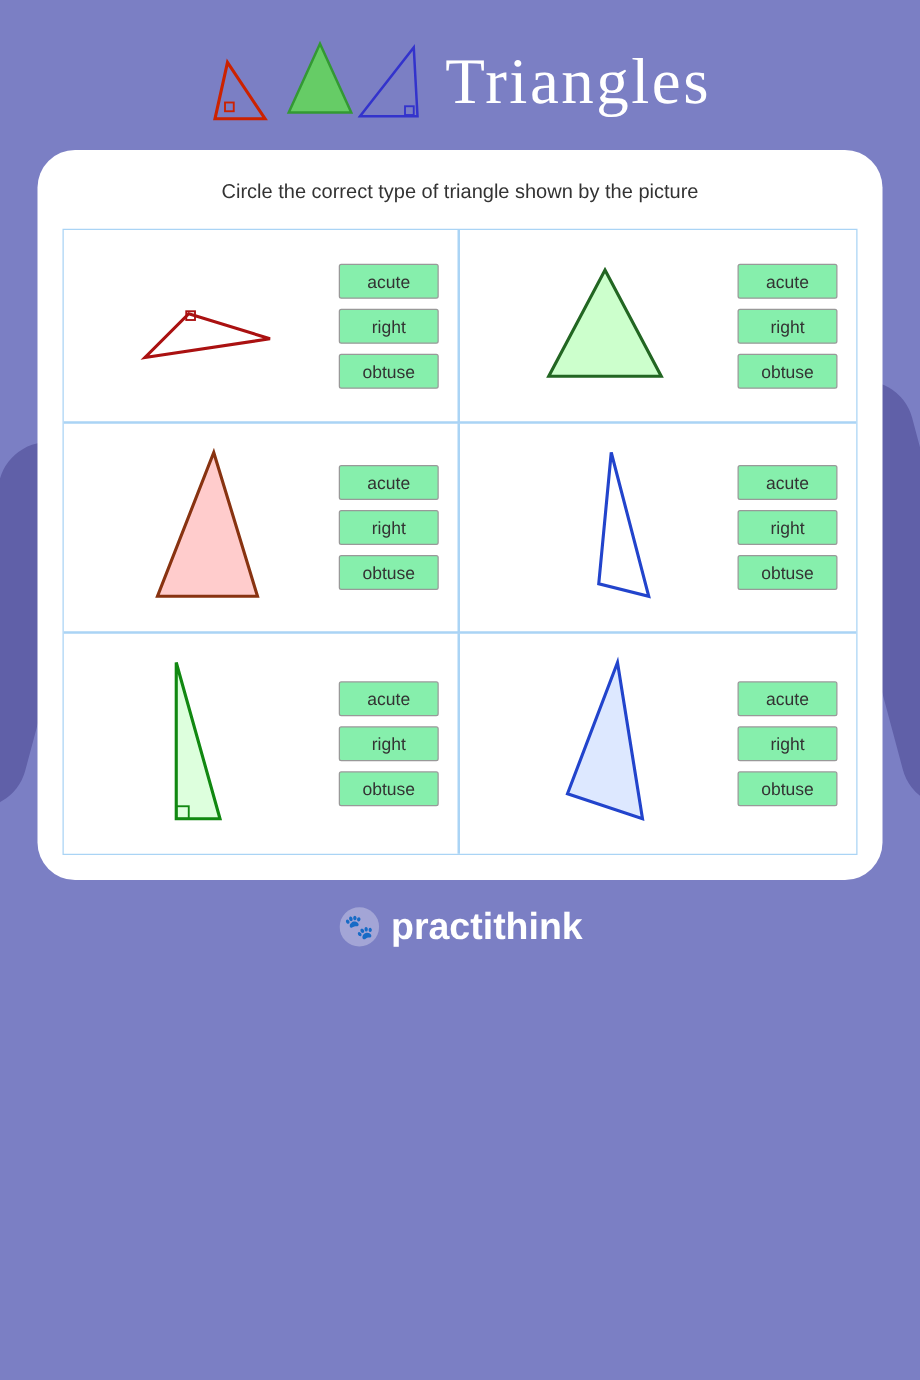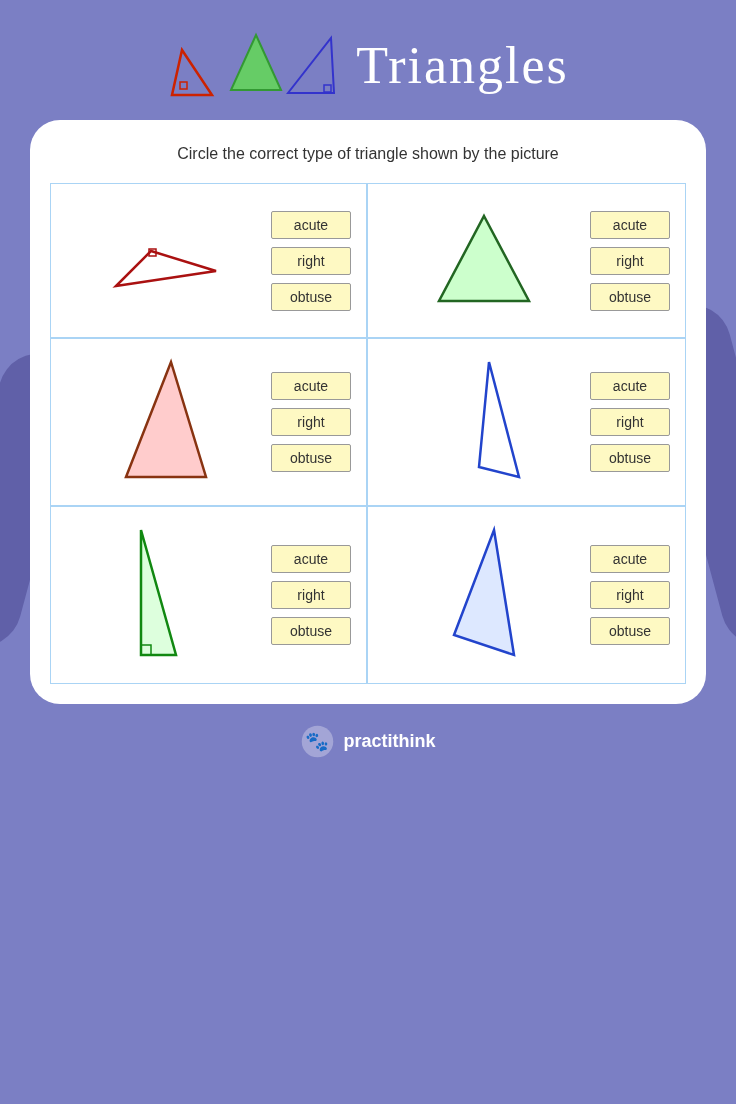--- a/index.html
+++ b/index.html
@@ -100,21 +100,21 @@
       min-width: 100px;
     }
     .options-area {
       display: flex;
       flex-direction: column;
       gap: 8px;
       margin-right: 5px;
     }
     .option-btn {
       border: 1.5px solid #999;
-      background: #fef9c3;
+      background: #86efac;
       padding: 5px 18px;
       font-size: 14px;
       color: #333;
       cursor: pointer;
       min-width: 80px;
       text-align: center;
       border-radius: 2px;
     }
 
     
@@ -244,17 +244,17 @@
 
   </div>
 </div>
 
 <div class="footer">
 
   <svg class="footer-logo" viewBox="0 0 40 40">
     <circle cx="20" cy="20" r="18" fill="white" opacity="0.3"></circle>
     <text x="20" y="27" text-anchor="middle" font-size="22" fill="white">🐾</text>
   </svg>
-  <span style="color:white; font-size:18px; font-weight:bold;">practithink</span>
+  <span style="color:white; font-size:30px; font-weight:bold;">practithink</span>
 </div>
 
 <div class="bg-shape-left"></div>
 <div class="bg-shape-right"></div>
 
 </body></html>

